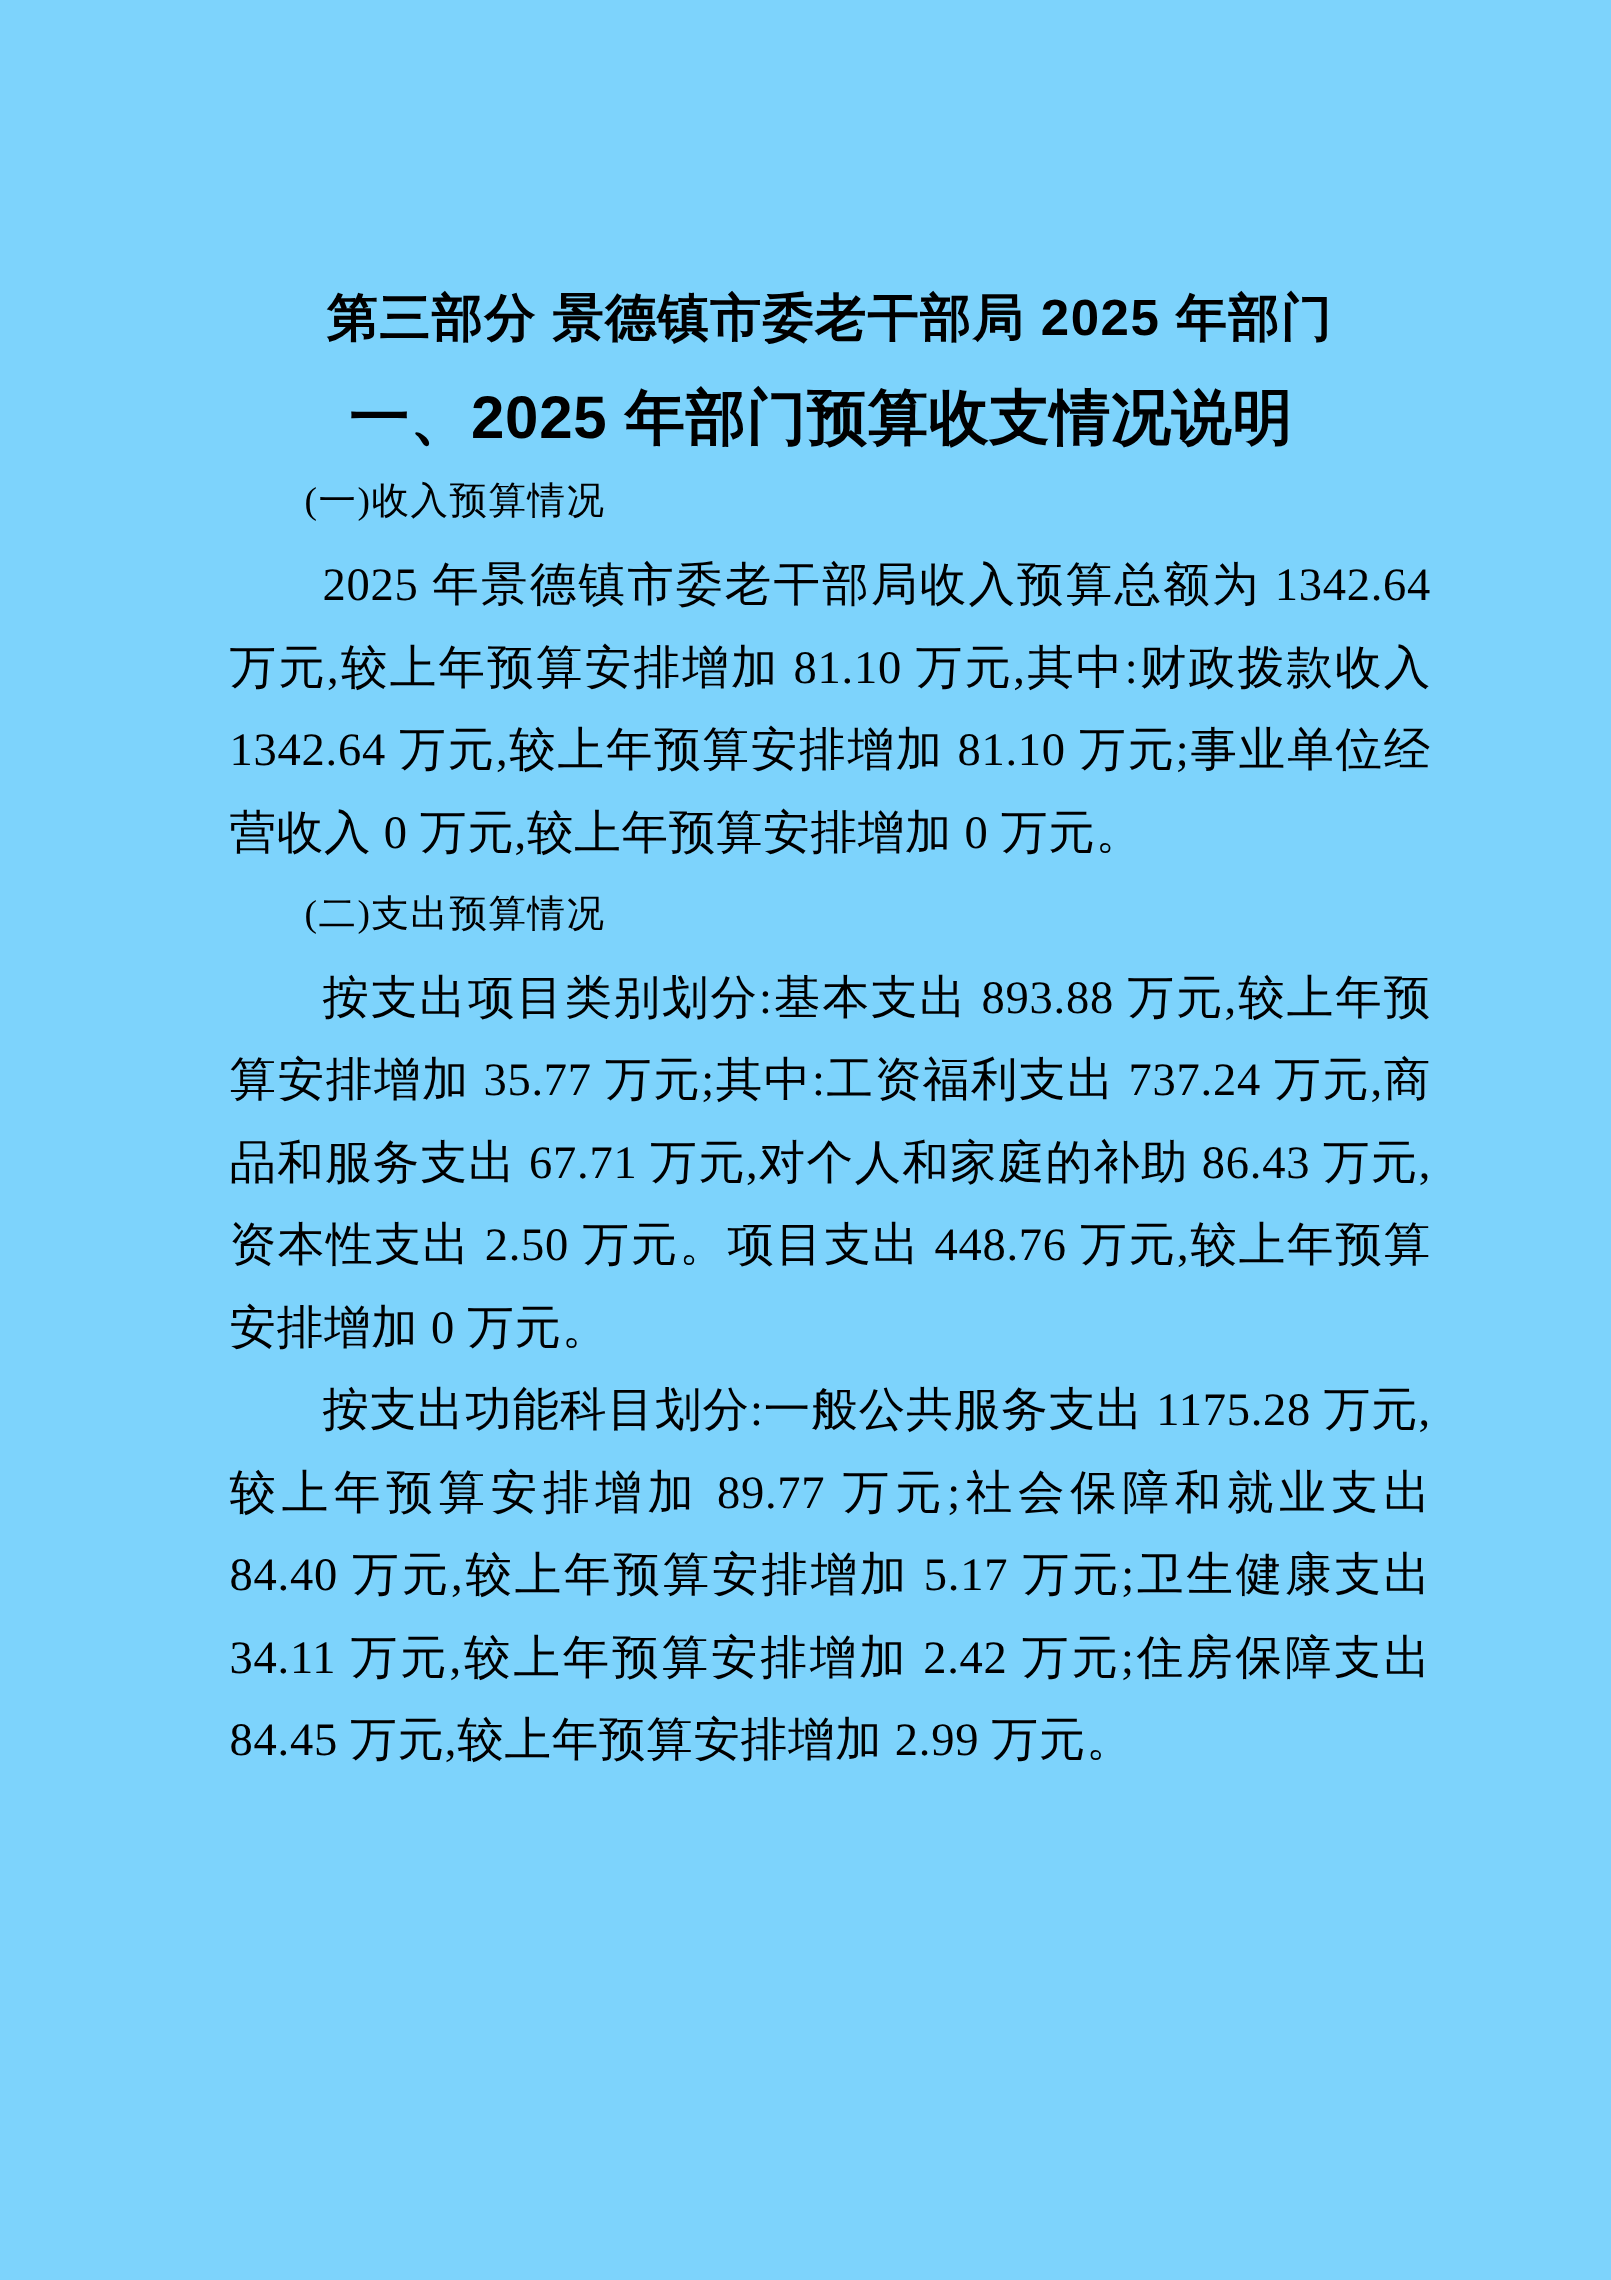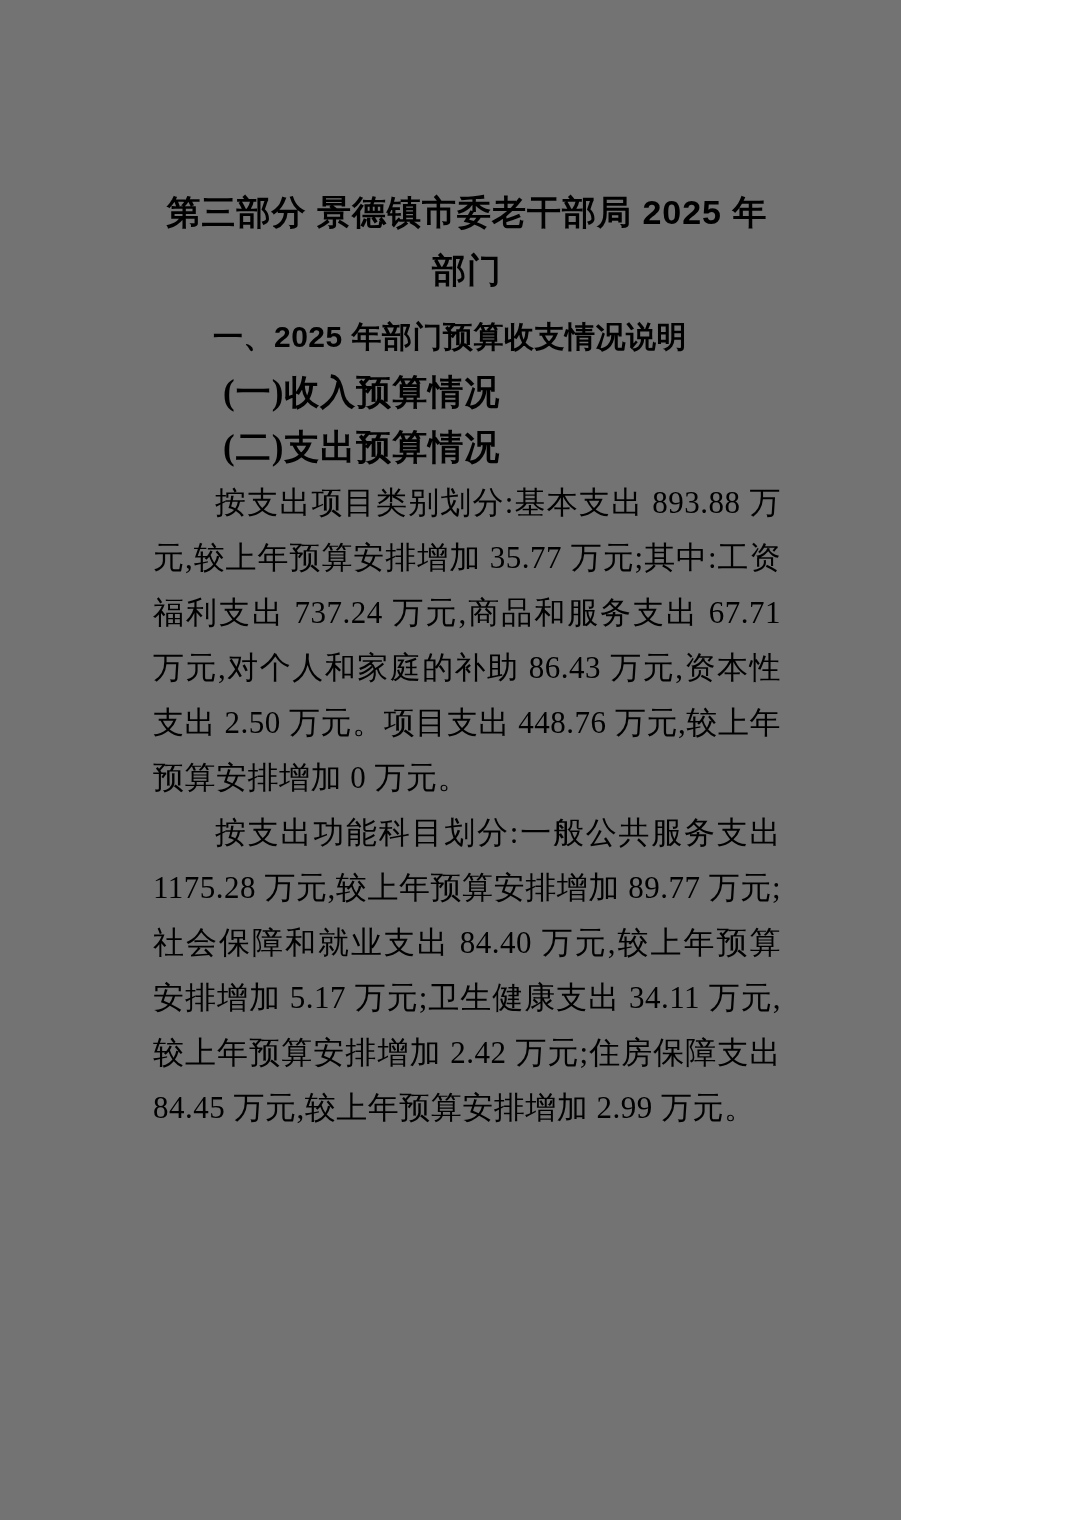--- a/index.html
+++ b/index.html
@@ -2,23 +2,23 @@
 <html><head>
 <meta charset="utf-8">
 <style>
   html, body {
     margin: 0;
     padding: 0;
     background: #ffffff;
   }
   .page {
     position: relative;
-    width: 901px;
+    width: 1074px;
     height: 1520px;
-    background: #737373;
+    background: #7dd3fc;
     box-sizing: border-box;
     padding: 183px 120px 0 153px;
     color: #000000;
     overflow: hidden;
   }
   .doc-title {
     margin: 0 0 10px 0;
     font-family: "Liberation Sans", sans-serif;
     font-weight: 700;
     font-size: 34px;
@@ -26,30 +26,30 @@
     text-align: center;
     letter-spacing: 1px;
   }
   .doc-title .title-line {
     display: block;
   }
   .sec-heading {
     margin: 0;
     font-family: "Liberation Sans", sans-serif;
     font-weight: 700;
-    font-size: 30px;
+    font-size: 40px;
     line-height: 56px;
     text-indent: 2em;
     letter-spacing: 0.5px;
   }
   .sub-heading {
     margin: 0;
     font-family: "Liberation Serif", serif;
-    font-weight: 700;
-    font-size: 35px;
+    font-weight: 400;
+    font-size: 25px;
     line-height: 55px;
     text-indent: 2em;
     letter-spacing: 1px;
   }
   .para {
     margin: 0;
     font-family: "Liberation Serif", serif;
     font-weight: 400;
     font-size: 31px;
     line-height: 55px;
@@ -64,20 +64,21 @@
 <div class="page">
 
   <h1 class="doc-title">
     <span class="title-line">第三部分 景德镇市委老干部局 2025 年部门</span>
   </h1>
 
   <h2 class="sec-heading">一、2025 年部门预算收支情况说明</h2>
 
   <h3 class="sub-heading">(一)收入预算情况</h3>
 
+  <p class="para">2025 年景德镇市委老干部局收入预算总额为 1342.64 万元,较上年预算安排增加 81.10 万元,其中:财政拨款收入 1342.64 万元,较上年预算安排增加 81.10 万元;事业单位经营收入 0 万元,较上年预算安排增加 0 万元。</p>
 
   <h3 class="sub-heading">(二)支出预算情况</h3>
 
 
   <p class="para">按支出项目类别划分:基本支出 893.88 万元,较上年预算安排增加 35.77 万元;其中:工资福利支出 737.24 万元,商品和服务支出 67.71 万元,对个人和家庭的补助 86.43 万元,资本性支出 2.50 万元。项目支出 448.76 万元,较上年预算安排增加 0 万元。</p>
 
   <p class="para">按支出功能科目划分:一般公共服务支出 1175.28 万元,较上年预算安排增加 89.77 万元;社会保障和就业支出 84.40 万元,较上年预算安排增加 5.17 万元;卫生健康支出 34.11 万元,较上年预算安排增加 2.42 万元;住房保障支出 84.45 万元,较上年预算安排增加 2.99 万元。</p>
 
 </div>
 

